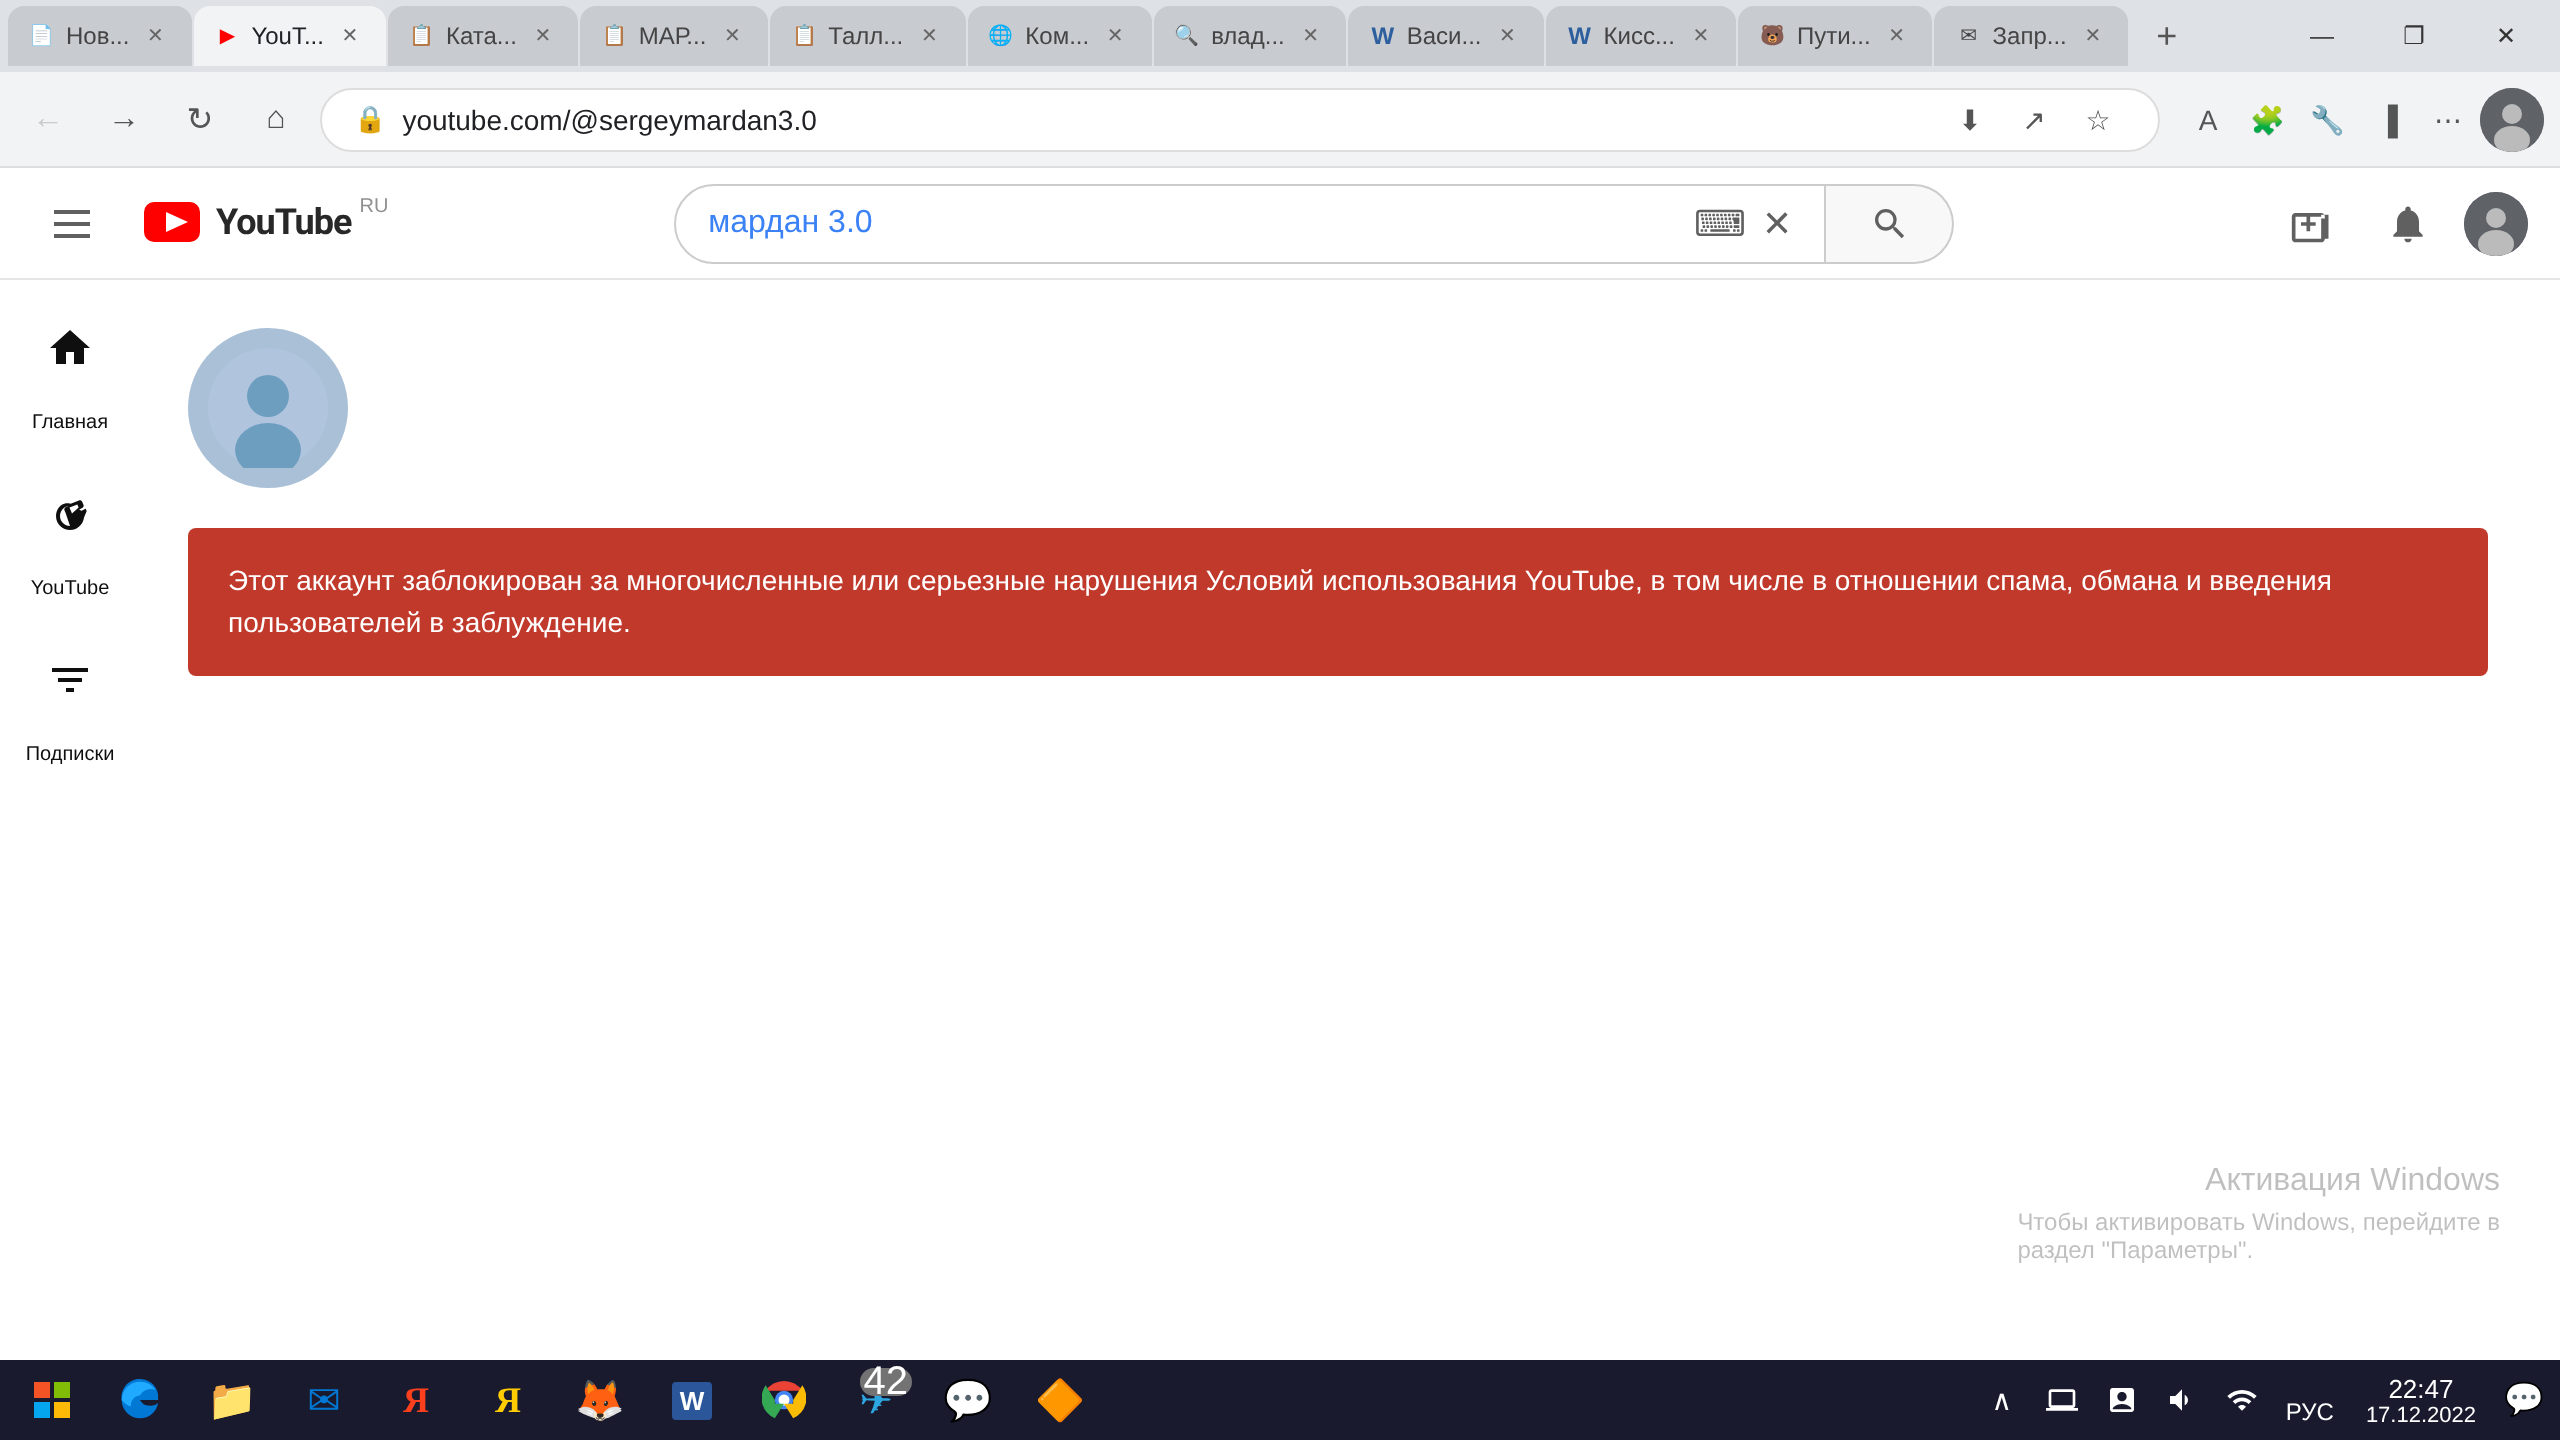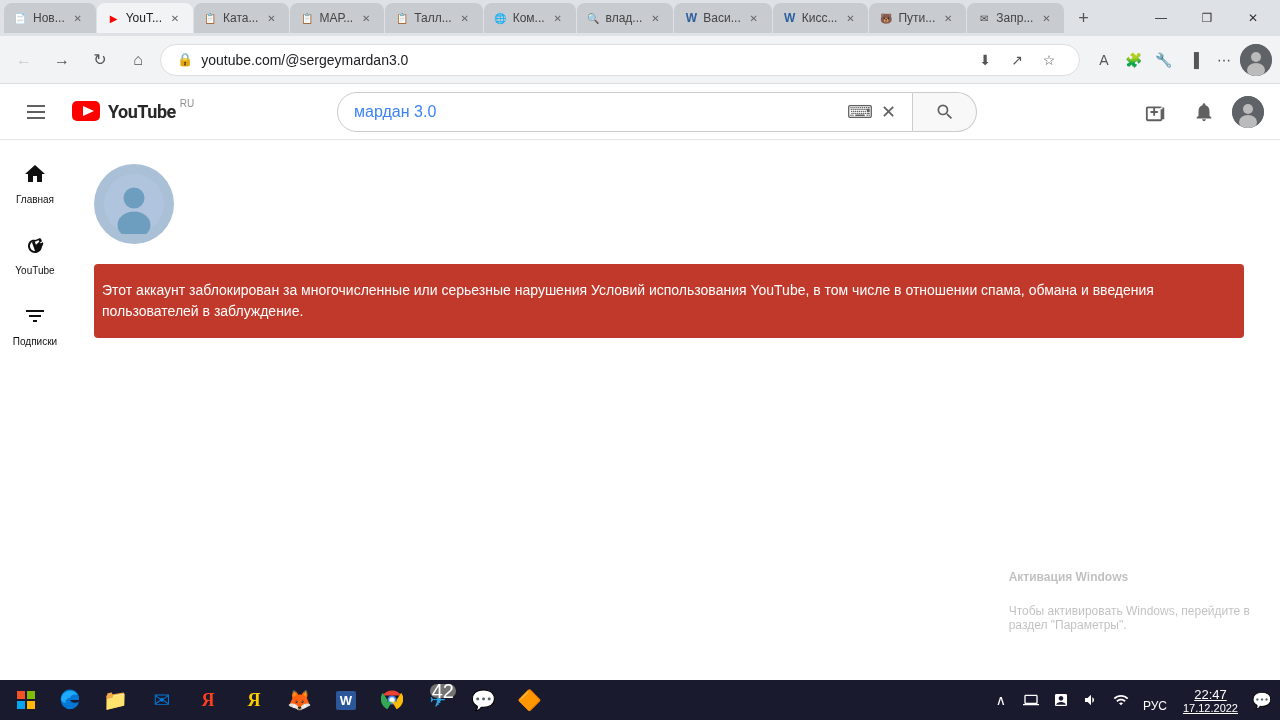--- a/index.html
+++ b/index.html
@@ -48,51 +48,51 @@
     .yt-search-btn { width: 64px; height: 40px; background: #f8f8f8; border: 1px solid #ccc; border-left: none; border-radius: 0 24px 24px 0; display: flex; align-items: center; justify-content: center; cursor: pointer; }
     .yt-header-right { display: flex; align-items: center; gap: 8px; margin-left: 16px; }
     .yt-header-btn { width: 40px; height: 40px; border-radius: 50%; display: flex; align-items: center; justify-content: center; cursor: pointer; font-size: 20px; color: #606060; }
     .yt-avatar { width: 32px; height: 32px; border-radius: 50%; background: #5f6368; cursor: pointer; overflow: hidden; display: flex; align-items: center; justify-content: center; color: white; font-size: 14px; }
 
     
     .yt-main { display: flex; flex: 1; overflow: hidden; }
     
     
     .yt-sidebar { width: 70px; padding: 8px 0; display: flex; flex-direction: column; align-items: center; gap: 4px; border-right: none; flex-shrink: 0; }
-    .sidebar-item { display: flex; flex-direction: column; align-items: center; padding: 14px 0 10px; width: 100%; cursor: pointer; border-radius: 10px; gap: 4px; }
+    .sidebar-item { display: flex; flex-direction: column; align-items: center; padding: 14px 0 10px; width: 100%; cursor: pointer; border-radius: 10px; gap: 16px; }
     .sidebar-icon { font-size: 22px; color: #0f0f0f; line-height: 1; }
     .sidebar-label { font-size: 10px; color: #0f0f0f; text-align: center; }
 
     
     .yt-content { flex: 1; padding: 24px; overflow-y: auto; }
     
     
     .channel-profile { display: flex; align-items: center; margin-bottom: 20px; }
     .channel-avatar { width: 80px; height: 80px; border-radius: 50%; background: #aac0d6; display: flex; align-items: center; justify-content: center; flex-shrink: 0; }
     .channel-avatar svg { width: 60px; height: 60px; }
 
     
-    .ban-message { background: #c0392b; color: white; padding: 16px 8px; border-radius: 4px; font-size: 14px; line-height: 1.5; max-width: 1150px; }
+    .ban-message { background: #c0392b; color: white; padding: 16px 20px; border-radius: 4px; font-size: 14px; line-height: 1.5; max-width: 1150px; }
 
     
     .win-activation { position: absolute; bottom: 88px; right: 30px; color: rgba(0,0,0,0.25); text-align: left; }
-    .win-activation .title { font-size: 12px; font-weight: 700; }
-    .win-activation .desc { font-size: 12px; margin-top: 20px; }
+    .win-activation .title { font-size: 16px; font-weight: 400; text-align: right; }
+    .win-activation .desc { font-size: 12px; margin-top: 4px; }
 
     
     .taskbar { position: absolute; bottom: 0; left: 0; right: 0; height: 40px; background: #1a1a2e; display: flex; align-items: center; padding: 0 4px; z-index: 100; }
     .taskbar-start { width: 44px; height: 40px; display: flex; align-items: center; justify-content: center; cursor: pointer; }
     .taskbar-icons { display: flex; align-items: center; gap: 2px; }
     .taskbar-icon { width: 44px; height: 40px; display: flex; align-items: center; justify-content: center; cursor: pointer; position: relative; }
     .taskbar-icon span { font-size: 20px; }
     .taskbar-badge { position: absolute; top: 4px; right: 4px; background: #737373; color: white; font-size: 9px; min-width: 14px; height: 14px; border-radius: 7px; display: flex; align-items: center; justify-content: center; padding: 0 2px; }
     .taskbar-right { margin-left: auto; display: flex; align-items: center; gap: 2px; }
     .taskbar-sys { display: flex; align-items: center; padding: 0 6px; height: 40px; cursor: pointer; }
     .taskbar-sys span { font-size: 14px; color: white; margin-top: 12px; }
-    .taskbar-clock { display: flex; flex-direction: column; align-items: center; padding: 0 8px; cursor: pointer; color: white; text-decoration: underline; }
+    .taskbar-clock { display: flex; flex-direction: column; align-items: center; padding: 0 8px; cursor: pointer; color: white; }
     .clock-time { font-size: 13px; }
     .clock-date { font-size: 11px; }
     .sys-icon { width: 28px; height: 40px; display: flex; align-items: center; justify-content: center; font-size: 14px; color: white; cursor: pointer; }
 
     .hamburger { display: flex; flex-direction: column; gap: 4px; padding: 4px; }
     .hamburger span { display: block; width: 18px; height: 2px; background: #606060; }
   </style>
 </head>
 <body>
 

